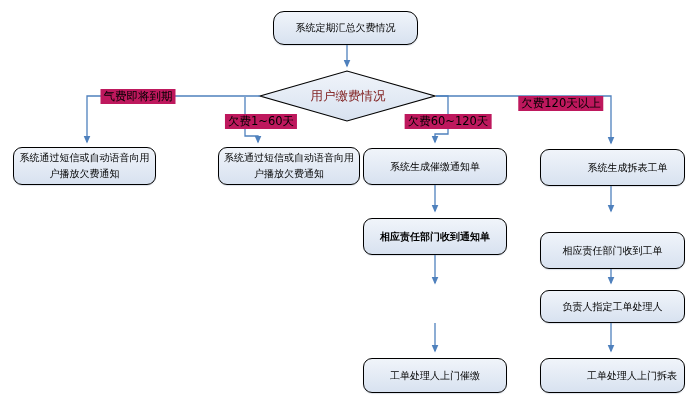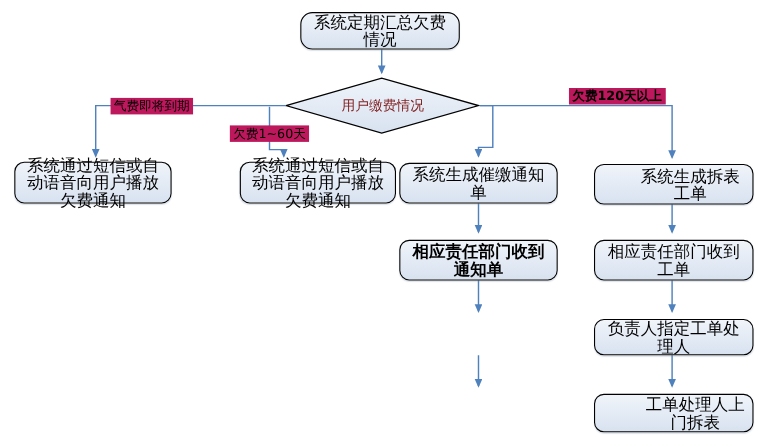--- a/index.html
+++ b/index.html
@@ -12,21 +12,21 @@
   }
   #wires{position:absolute;left:0;top:0;width:690px;height:406px;}
   .node{
     position:absolute;
     box-sizing:border-box;
     display:flex;align-items:center;justify-content:center;
     text-align:center;
     border:1px solid #000000;
     border-radius:9px;
     background:linear-gradient(to bottom,#f0f4fa 0%,#d8e2f0 100%);
-    font-size:15px;line-height:16px;color:#000000;
+    font-size:10px;line-height:16px;color:#000000;
     padding:2px 5px;
     box-shadow:0 1px 1px rgba(120,140,170,0.25);
   }
   .node.start{border-radius:11px;}
   .diamond-label{
     position:absolute;
     text-align:center;
     font-size:12.5px;color:#7f1d1d;
     pointer-events:none;
   }
@@ -74,28 +74,30 @@
     <path d="M611,186 L611,211" fill="none" stroke="#4f81bd" stroke-width="1.3" marker-end="url(#arrw)"></path>
     <path d="M611,255 L611,283" fill="none" stroke="#4f81bd" stroke-width="1.3" marker-end="url(#arrw)"></path>
     <path d="M611,323 L611,351" fill="none" stroke="#4f81bd" stroke-width="1.3" marker-end="url(#arrw)"></path>
   </svg>
 
   <div class="node start" style="left:273px;top:11px;width:145px;height:34px;">系统定期汇总欠费情况</div>
 
   <div class="diamond-label" style="left:262px;top:88px;width:172px;">用户缴费情况</div>
 
   <div class="cond" style="left:138px;top:89px;">气费即将到期</div>
-  <div class="cond" style="left:245px;top:114px;">欠费1~60天</div>
-  <div class="cond" style="left:561px;top:80px;font-weight:bold;">欠费120天以上</div>
+  <div class="cond" style="left:261px;top:114px;">欠费1~60天</div>
+  <div class="cond" style="left:448px;top:114px;">欠费60~120天</div>
+  <div class="cond" style="left:561px;top:96px;">欠费120天以上</div>
 
   <div class="node" style="left:13px;top:147px;width:143px;height:38px;">系统通过短信或自动语音向用户播放欠费通知</div>
 
   <div class="node" style="left:189px;top:147px;width:142px;height:38px;margin-left:29px;">系统通过短信或自动语音向用户播放欠费通知</div>
 
   <div class="node" style="left:363px;top:148px;width:144px;height:37px;">系统生成催缴通知单</div>
   <div class="node" style="left:363px;top:218px;width:144px;height:37px;font-weight:bold;">相应责任部门收到通知单</div>
+  <div class="node" style="left:363px;top:358px;width:144px;height:35px;">工单处理人上门催缴</div>
 
   <div class="node" style="left:540px;top:149px;width:145px;height:37px;padding-left:35px;">系统生成拆表工单</div>
-  <div class="node" style="left:540px;top:218px;width:145px;height:37px;">相应责任部门收到工单</div>
+  <div class="node" style="left:540px;top:232px;width:145px;height:37px;">相应责任部门收到工单</div>
   <div class="node" style="left:540px;top:290px;width:145px;height:33px;">负责人指定工单处理人</div>
   <div class="node" style="left:540px;top:358px;width:145px;height:35px;padding-left:44px;">工单处理人上门拆表</div>
 
 </div>
 
 </body></html>

